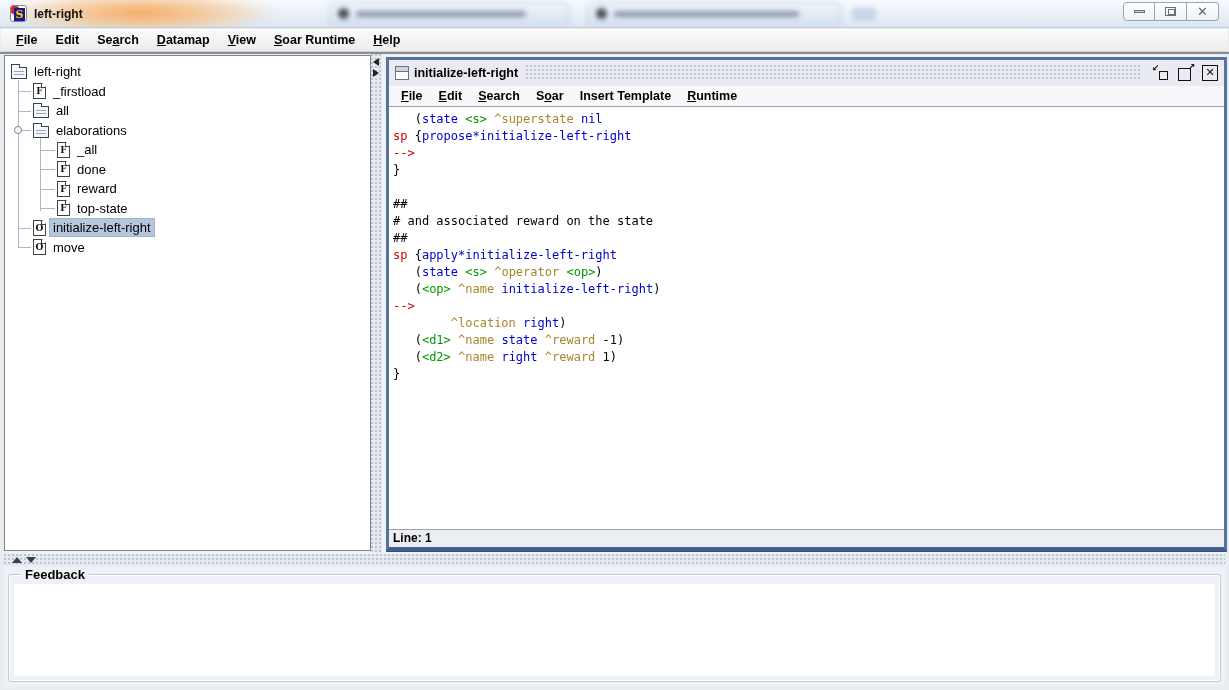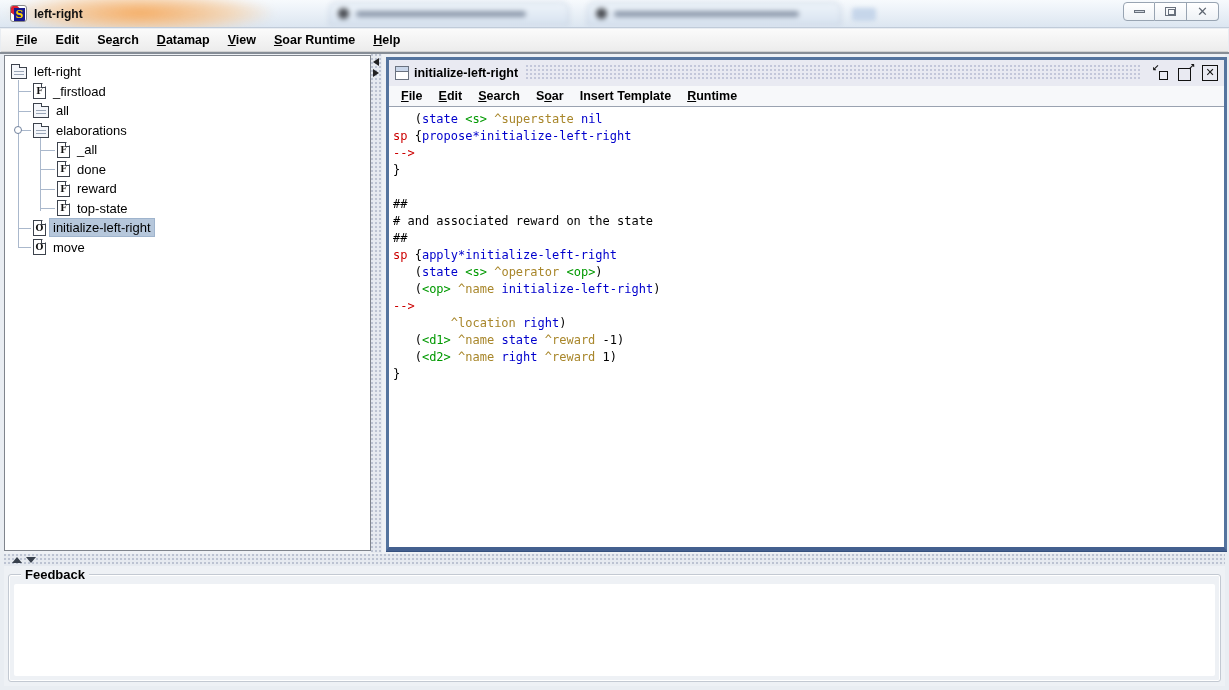--- a/index.html
+++ b/index.html
@@ -254,20 +254,21 @@
             <div class="code-line"><span class="c-k">##</span></div>
             <div class="code-line"><span class="c-r">sp</span><span class="c-k"> {</span><span class="c-b">apply*initialize-left-right</span></div>
             <div class="code-line"><span class="c-k">   (</span><span class="c-b">state</span><span class="c-k"> </span><span class="c-g">&lt;s&gt;</span><span class="c-k"> </span><span class="c-o">^operator</span><span class="c-k"> </span><span class="c-g">&lt;op&gt;</span><span class="c-k">)</span></div>
             <div class="code-line"><span class="c-k">   (</span><span class="c-g">&lt;op&gt;</span><span class="c-k"> </span><span class="c-o">^name</span><span class="c-k"> </span><span class="c-b">initialize-left-right</span><span class="c-k">)</span></div>
             <div class="code-line"><span class="c-r">--&gt;</span></div>
             <div class="code-line"><span class="c-k">        </span><span class="c-o">^location</span><span class="c-k"> </span><span class="c-b">right</span><span class="c-k">)</span></div>
             <div class="code-line"><span class="c-k">   (</span><span class="c-g">&lt;d1&gt;</span><span class="c-k"> </span><span class="c-o">^name</span><span class="c-k"> </span><span class="c-b">state</span><span class="c-k"> </span><span class="c-o">^reward</span><span class="c-k"> -1)</span></div>
             <div class="code-line"><span class="c-k">   (</span><span class="c-g">&lt;d2&gt;</span><span class="c-k"> </span><span class="c-o">^name</span><span class="c-k"> </span><span class="c-b">right</span><span class="c-k"> </span><span class="c-o">^reward</span><span class="c-k"> 1)</span></div>
             <div class="code-line"><span class="c-k">}</span></div>
           </div>
+        <div class="if-status">Line: 1</div>
       </div>
     </div>
 
     <div class="h-divider dotted">
       <span class="tri tri-up" style="left:8px;top:3px;"></span>
       <span class="tri tri-down" style="left:22px;top:3px;"></span>
     </div>
 
     <div class="feedback-panel">
       <div class="fb-border">

